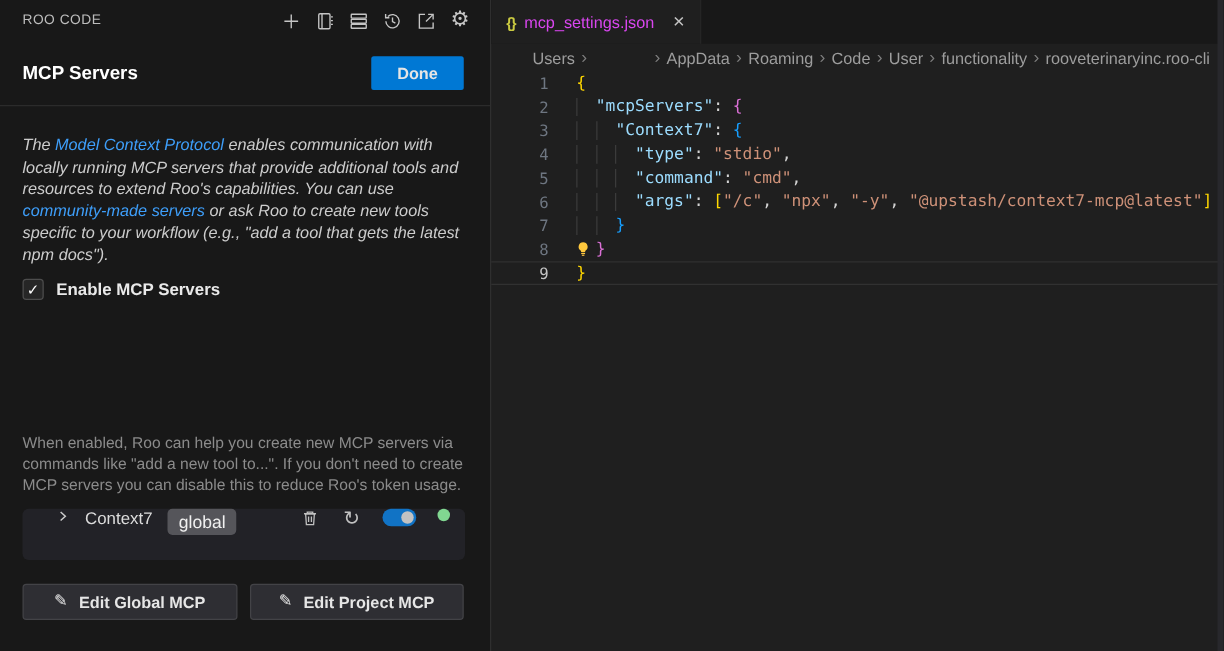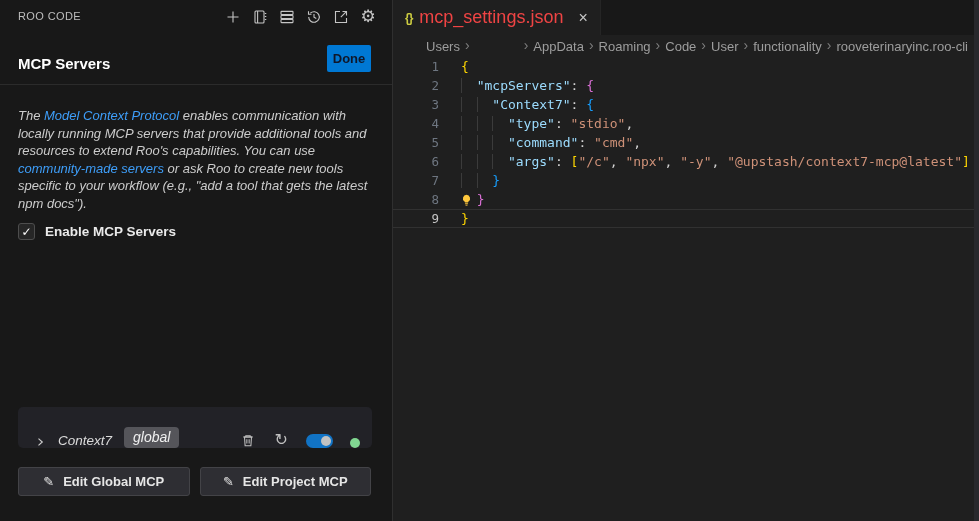--- a/index.html
+++ b/index.html
@@ -19,41 +19,41 @@
   .app{position:relative;width:979px;height:521px;}
 
   
   .panel{position:absolute;left:0;top:0;width:392px;height:521px;background:var(--panel-bg);}
   .brand{position:absolute;left:18px;top:10px;font-size:11px;letter-spacing:.4px;color:#bdbdbd;}
   .hdr-icons{position:absolute;right:15px;top:7px;display:flex;gap:9px;align-items:center;}
   .hicon{width:18px;height:19px;display:flex;align-items:center;justify-content:center;color:var(--icon);cursor:pointer;}
   .hicon svg{stroke:var(--icon);fill:none;stroke-width:1.1;}
   .gear-glyph{font-size:17px;line-height:1;font-family:"DejaVu Sans",sans-serif;}
 
-  .title-row{position:absolute;left:18px;right:21px;top:44px;height:28px;display:flex;align-items:flex-end;justify-content:space-between;}
+  .title-row{position:absolute;left:18px;right:21px;top:44px;height:28px;display:flex;align-items:center;justify-content:space-between;}
   .page-title{font-size:15px;font-weight:700;color:var(--heading);}
-  .done-btn{background:var(--accent);color:#0f172a;border:none;border-radius:2px;width:44px;height:27px;
+  .done-btn{background:var(--accent);color:#e5e5e5;border:none;border-radius:2px;width:74px;height:27px;
             font-size:13px;font-weight:700;font-family:inherit;cursor:pointer;}
   .divider{position:absolute;left:0;right:0;top:84px;height:1px;background:var(--divider);}
 
   .desc-main{position:absolute;left:18px;top:107px;width:359px;font-size:13px;line-height:17.6px;color:var(--text-main);font-style:italic;}
   .desc-main .link{color:var(--link);cursor:pointer;}
 
   .check-row{position:absolute;left:18px;display:flex;align-items:center;gap:10px;}
   .row1{top:223px;} .row2{top:320px;}
   .checkbox{width:17px;height:17px;border:1px solid #4d4d4d;border-radius:3px;background:#262626;
             display:flex;align-items:center;justify-content:center;cursor:pointer;flex:none;}
   .check{color:#fff;font-size:12px;line-height:1;font-family:"DejaVu Sans",sans-serif;}
   .check-label{font-size:13.5px;font-weight:700;color:#e9e9e9;}
 
   .desc-sub{position:absolute;left:18px;width:353px;font-size:12.5px;line-height:17.2px;color:var(--text-dim);}
   .sub1{top:249px;} .sub2{top:346px;}
 
   .server-row{position:absolute;left:18px;top:407px;width:354px;height:41px;background:var(--row-bg);
-              border-radius:5px;display:flex;align-items:flex-end;padding:0 12px 0 16px;cursor:pointer;font-style:italic;}
+              border-radius:5px;display:flex;align-items:flex-start;padding:0 12px 0 26px;cursor:pointer;}
   .chev{width:12px;height:12px;flex:none;display:flex;align-items:center;}
   .server-name{font-size:13.5px;color:#dcdcdc;margin-left:12px;}
   .scope-badge{margin-left:12px;background:var(--badge-bg);color:#f0f0f0;font-size:14px;
                padding:2px 9px 3px;border-radius:4px;}
   .flex-sp{flex:1;}
   .row-icon{color:#c0c0c0;display:flex;align-items:center;justify-content:center;cursor:pointer;}
   .trash{margin-left:4px;}
   .refresh{margin-left:20px;font-size:16px;font-family:"DejaVu Sans",sans-serif;line-height:1;}
   .toggle{margin-left:18px;width:27px;height:14px;border-radius:7px;background:#555;position:relative;cursor:pointer;flex:none;}
   .toggle.on{background:var(--toggle-on);}
@@ -67,21 +67,21 @@
             justify-content:center;gap:9px;cursor:pointer;}
   .pencil{font-size:13px;font-weight:400;font-family:"DejaVu Sans",sans-serif;}
 
   
   .editor{position:absolute;left:392px;top:0;width:587px;height:521px;background:var(--editor-bg);
           border-left:1px solid #2f2f2f;}
   .tabbar{height:35px;background:var(--tabbar-bg);display:flex;}
   .tab{display:flex;align-items:center;padding:0 12px;background:var(--editor-bg);gap:7px;
        border-right:1px solid #252525;cursor:pointer;}
   .json-icon{color:var(--tab-icon);font-weight:700;font-size:12px;letter-spacing:-1px;}
-  .tab-label{font-size:18px;color:#ef4444;}
+  .tab-label{font-size:13px;color:#d946ef;}
   .tab-close{font-size:16px;color:#c5c5c5;margin-left:8px;line-height:1;cursor:pointer;}
 
   .breadcrumbs{height:22px;display:flex;align-items:center;padding-left:33px;font-size:13px;
                color:var(--breadcrumb);overflow:hidden;white-space:nowrap;}
   .bc-item{cursor:pointer;text-align:right;}
   .bc-empty{display:inline-block;width:44px;}
   .bc-sep{margin:0 5px;color:#7e7e7e;font-size:14px;position:relative;top:-1px;}
 
   .code{position:absolute;top:57px;left:0;right:0;bottom:0;font-family:"DejaVu Sans Mono",monospace;font-size:13px;}
   .code-line{display:flex;height:19px;line-height:19px;}
@@ -150,20 +150,21 @@
 
     <p class="desc-main"><span>The </span><span class="link">Model Context Protocol</span><span> enables communication with locally running MCP servers that provide additional tools and resources to extend Roo's capabilities. You can use </span><span class="link">community-made servers</span><span> or ask Roo to create new tools specific to your workflow (e.g., "add a tool that gets the latest npm docs").</span></p>
 
     <div class="check-row row1">
       <span class="checkbox">
           <span class="check" id="chk1">✓</span>
         </span>
       <span class="check-label">Enable MCP Servers</span>
     </div>
 
+    <p class="desc-sub sub2">When enabled, Roo can help you create new MCP servers via commands like "add a new tool to...". If you don't need to create MCP servers you can disable this to reduce Roo's token usage.</p>
 
     <div class="server-row">
       <span class="chev">
         <svg width="12" height="12" viewBox="0 0 16 16" fill="none" stroke="#cccccc" stroke-width="1.6">
             <path d="M6 3.5L11 8l-5 4.5"></path>
           </svg>
       </span>
       <span class="server-name">Context7</span>
       <span class="scope-badge">global</span>
       <span class="flex-sp"></span>

